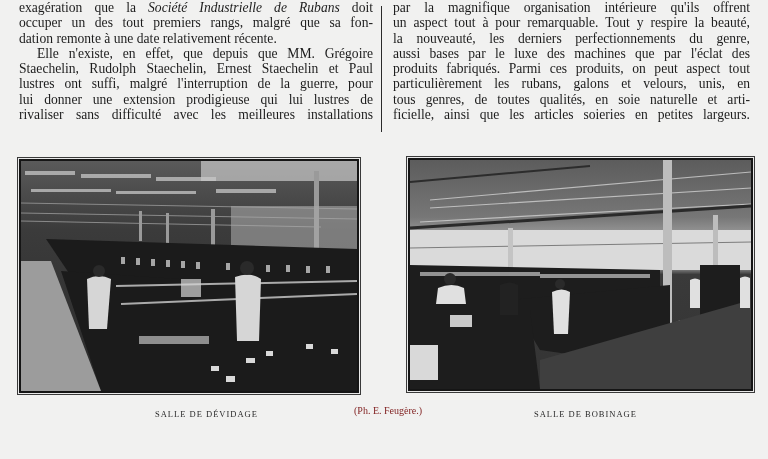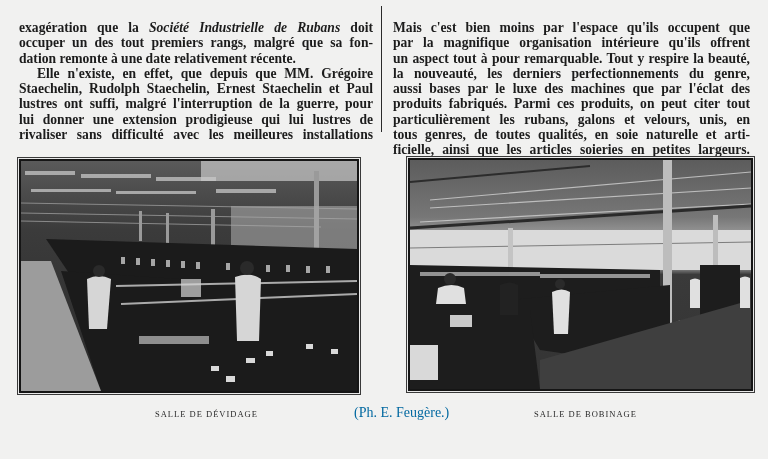--- a/index.html
+++ b/index.html
@@ -4,24 +4,23 @@
 <style>
   html, body { margin: 0; padding: 0; }
   body {
     width: 768px; height: 459px; overflow: hidden;
     background: #f1f1f0;
     position: relative;
     font-family: "Liberation Serif", "DejaVu Serif", serif;
     color: #1c1c1c;
   }
   .col {
-    position: absolute; top: 20px;
+    position: absolute; top: 0;
     font-size: 13.6px; line-height: 15.3px;
     text-align: justify;
-    font-weight: bold;
   }
   .col .line {
     display: block; white-space: nowrap;
     text-align-last: justify;
     height: 15.3px;
   }
   .col .line.last { text-align-last: left; }
   .col .line.indent { padding-left: 18px; }
   #col-left { left: 19px; width: 354px; }
   #col-right { left: 393px; width: 357px; }
@@ -42,44 +41,43 @@
   .caption {
     position: absolute; top: 409px;
     font-size: 8.5px; letter-spacing: 1px;
     text-transform: uppercase; color: #2a2a2a;
     white-space: nowrap;
   }
   #caption-left { left: 155px; }
   #caption-right { left: 534px; }
   #credit {
     position: absolute; top: 405px; left: 354px;
-    font-size: 14px; color: #0369a1; white-space: nowrap;
+    font-size: 10px; color: #7f1d1d; white-space: nowrap;
   }
 </style>
 </head>
 <body>
 
 <div id="col-left" class="col">
     <span class="line"><span>exagération que la </span><em>Société Industrielle de Rubans</em><span> doit</span></span>
     <span class="line"><span>occuper un des tout premiers rangs, malgré que sa fon-</span></span>
     <span class="line last"><span>dation remonte à une date relativement récente.</span></span>
     <span class="line indent"><span>Elle n'existe, en effet, que depuis que MM. Grégoire</span></span>
     <span class="line"><span>Staechelin, Rudolph Staechelin, Ernest Staechelin et Paul</span></span>
     <span class="line"><span>lustres ont suffi, malgré l'interruption de la guerre, pour</span></span>
     <span class="line"><span>lui donner une extension prodigieuse qui lui lustres de</span></span>
     <span class="line"><span>rivaliser sans difficulté avec les meilleures installations</span></span>
   </div>
 <div class="divider"></div>
 <div id="col-right" class="col">
-    <span class="line"><span>Mais c'est bien moins par l'espace qu'ils occupent que</span></span>
     <span class="line"><span>par la magnifique organisation intérieure qu'ils offrent</span></span>
     <span class="line"><span>un aspect tout à pour remarquable. Tout y respire la beauté,</span></span>
     <span class="line"><span>la nouveauté, les derniers perfectionnements du genre,</span></span>
     <span class="line"><span>aussi bases par le luxe des machines que par l'éclat des</span></span>
-    <span class="line"><span>produits fabriqués. Parmi ces produits, on peut citer tout</span></span>
+    <span class="line"><span>produits fabriqués. Parmi ces produits, on peut aspect tout</span></span>
     <span class="line"><span>particulièrement les rubans, galons et velours, unis, en</span></span>
     <span class="line"><span>tous genres, de toutes qualités, en soie naturelle et arti-</span></span>
     <span class="line"><span>ficielle, ainsi que les articles soieries en petites largeurs.</span></span>
   </div>
 
 <div id="photo-left" class="photo">
   <svg viewBox="0 0 336 230" preserveAspectRatio="none">
     <defs>
       <linearGradient id="gL1" x1="0" y1="0" x2="0" y2="1">
         <stop offset="0" stop-color="#5a5a5a"></stop>

